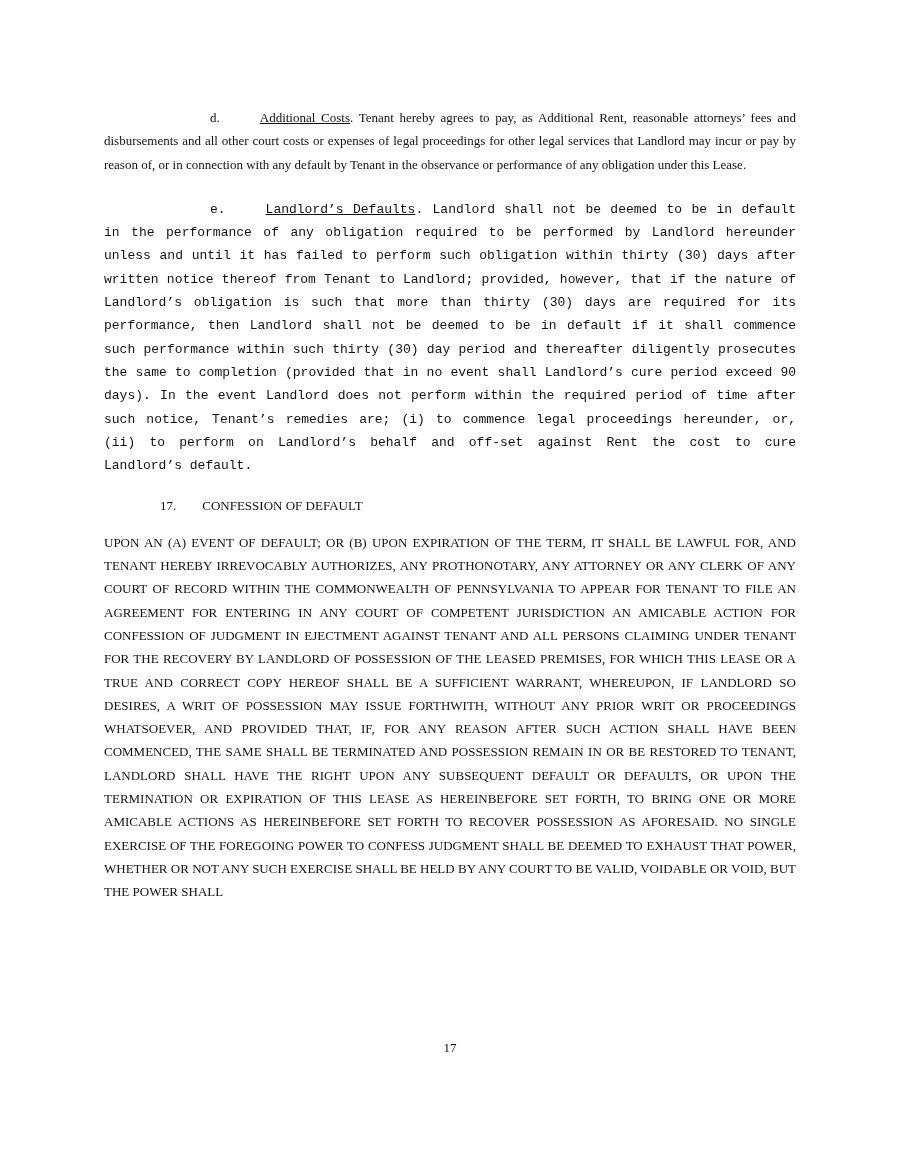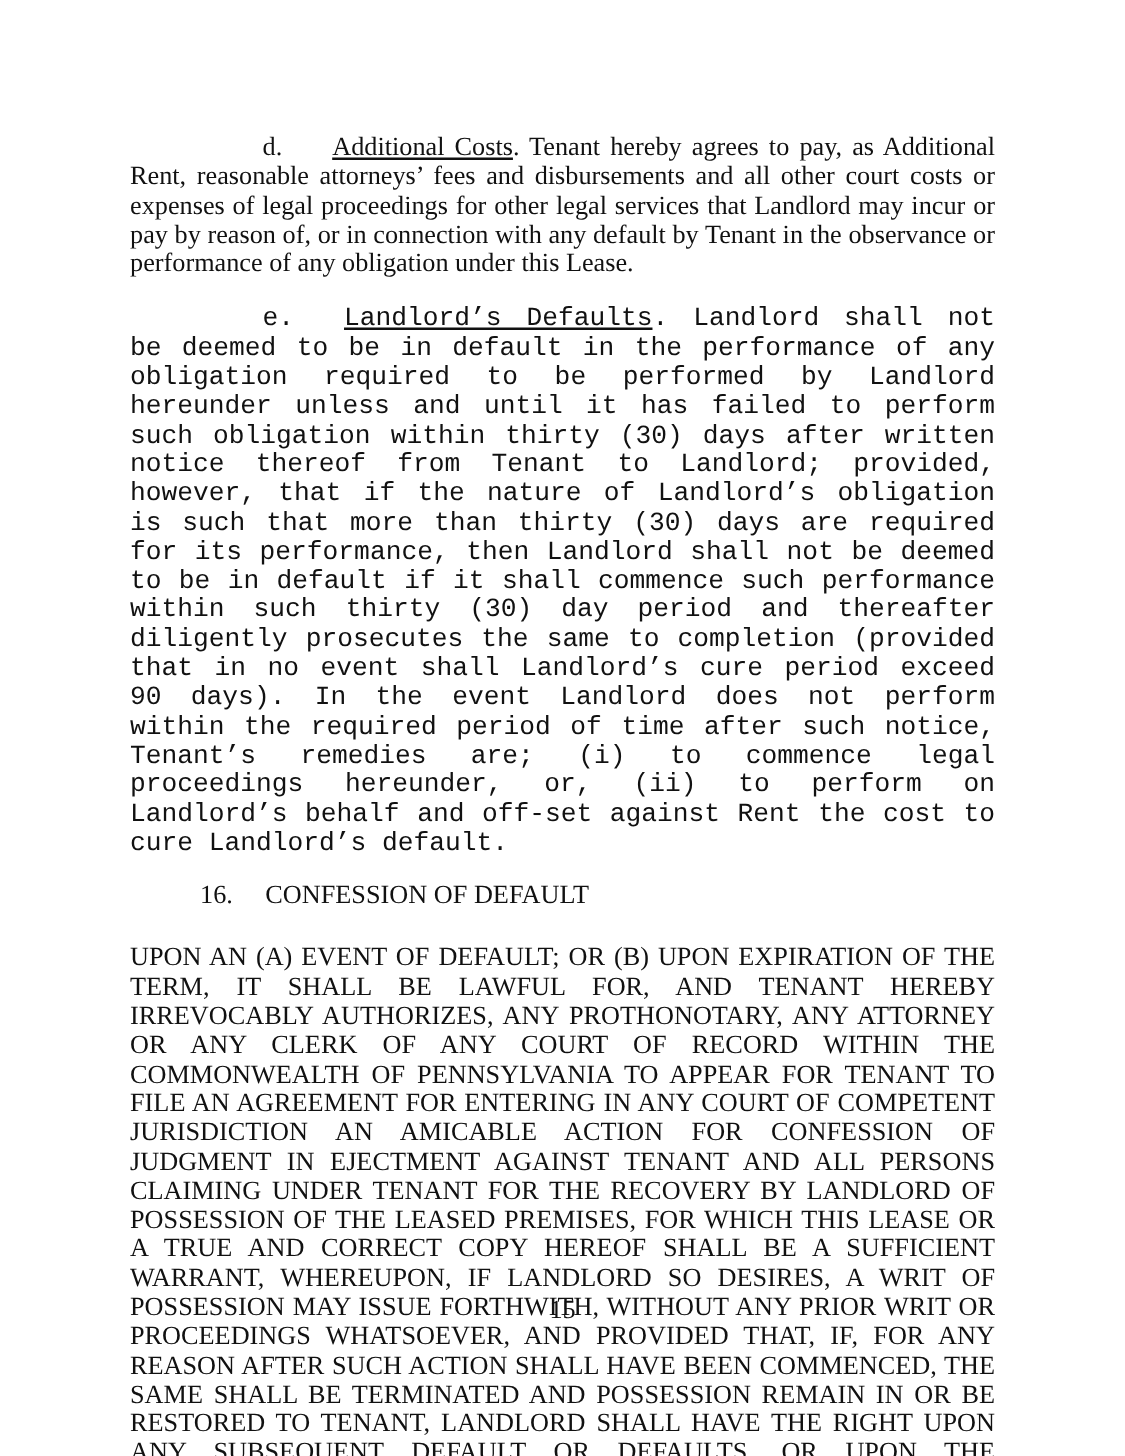--- a/index.html
+++ b/index.html
@@ -7,21 +7,21 @@
     padding: 0;
     background: #ffffff;
   }
   .page {
     position: relative;
     width: 900px;
     height: 1165px;
     background: #ffffff;
     color: #111111;
     font-family: "Liberation Serif", "DejaVu Serif", serif;
-    font-size: 21px;
+    font-size: 13px;
     line-height: 23.3px;
     box-sizing: border-box;
     overflow: hidden;
   }
   .content {
     position: absolute;
     top: 0;
     left: 104px;
     width: 692px;
     padding-top: 106px;
@@ -49,41 +49,41 @@
     width: 26px;
   }
   .underline {
     text-decoration: underline;
   }
   .section-heading {
     margin-top: 17px;
     text-align: left;
   }
   .caps-paragraph {
-    margin-top: 27px;
+    margin-top: 13px;
     text-align: justify;
   }
   .page-number {
     position: absolute;
     top: 1036px;
     left: 0;
     right: 0;
     text-align: center;
   }
 </style>
 </head>
 <body>
 
 <div class="page">
   <div class="content">
 
     <p class="sub-paragraph"><span class="tab-first"></span><span>d.</span><span class="tab-second"></span><span class="underline">Additional Costs</span><span>. Tenant hereby agrees to pay, as Additional Rent, reasonable attorneys’ fees and disbursements and all other court costs or expenses of legal proceedings for other legal services that Landlord may incur or pay by reason of, or in connection with any default by Tenant in the observance or performance of any obligation under this Lease.</span></p>
 
     <p class="sub-paragraph"><span class="tab-first"></span><span>e.</span><span class="tab-second"></span><span class="underline">Landlord’s Defaults</span><span>. Landlord shall not be deemed to be in default in the performance of any obligation required to be performed by Landlord hereunder unless and until it has failed to perform such obligation within thirty (30) days after written notice thereof from Tenant to Landlord; provided, however, that if the nature of Landlord’s obligation is such that more than thirty (30) days are required for its performance, then Landlord shall not be deemed to be in default if it shall commence such performance within such thirty (30) day period and thereafter diligently prosecutes the same to completion (provided that in no event shall Landlord’s cure period exceed 90 days). In the event Landlord does not perform within the required period of time after such notice, Tenant’s remedies are; (i) to commence legal proceedings hereunder, or, (ii) to perform on Landlord’s behalf and off-set against Rent the cost to cure Landlord’s default.</span></p>
 
-    <p class="section-heading"><span class="tab-sec1"></span><span>16.</span><span class="tab-sec2"></span><span>CONFESSION OF DEFAULT</span></p>
+    <p class="section-heading"><span class="tab-sec1"></span><span>17.</span><span class="tab-sec2"></span><span>CONFESSION OF DEFAULT</span></p>
 
     <p class="caps-paragraph">UPON AN (A) EVENT OF DEFAULT; OR (B) UPON EXPIRATION OF THE TERM, IT SHALL BE LAWFUL FOR, AND TENANT HEREBY IRREVOCABLY AUTHORIZES, ANY PROTHONOTARY, ANY ATTORNEY OR ANY CLERK OF ANY COURT OF RECORD WITHIN THE COMMONWEALTH OF PENNSYLVANIA TO APPEAR FOR TENANT TO FILE AN AGREEMENT FOR ENTERING IN ANY COURT OF COMPETENT JURISDICTION AN AMICABLE ACTION FOR CONFESSION OF JUDGMENT IN EJECTMENT AGAINST TENANT AND ALL PERSONS CLAIMING UNDER TENANT FOR THE RECOVERY BY LANDLORD OF POSSESSION OF THE LEASED PREMISES, FOR WHICH THIS LEASE OR A TRUE AND CORRECT COPY HEREOF SHALL BE A SUFFICIENT WARRANT, WHEREUPON, IF LANDLORD SO DESIRES, A WRIT OF POSSESSION MAY ISSUE FORTHWITH, WITHOUT ANY PRIOR WRIT OR PROCEEDINGS WHATSOEVER, AND PROVIDED THAT, IF, FOR ANY REASON AFTER SUCH ACTION SHALL HAVE BEEN COMMENCED, THE SAME SHALL BE TERMINATED AND POSSESSION REMAIN IN OR BE RESTORED TO TENANT, LANDLORD SHALL HAVE THE RIGHT UPON ANY SUBSEQUENT DEFAULT OR DEFAULTS, OR UPON THE TERMINATION OR EXPIRATION OF THIS LEASE AS HEREINBEFORE SET FORTH, TO BRING ONE OR MORE AMICABLE ACTIONS AS HEREINBEFORE SET FORTH TO RECOVER POSSESSION AS AFORESAID. NO SINGLE EXERCISE OF THE FOREGOING POWER TO CONFESS JUDGMENT SHALL BE DEEMED TO EXHAUST THAT POWER, WHETHER OR NOT ANY SUCH EXERCISE SHALL BE HELD BY ANY COURT TO BE VALID, VOIDABLE OR VOID, BUT THE POWER SHALL</p>
 
   </div>
 
-  <div class="page-number">15</div>
+  <div class="page-number">17</div>
 </div>
 
 </body></html>

